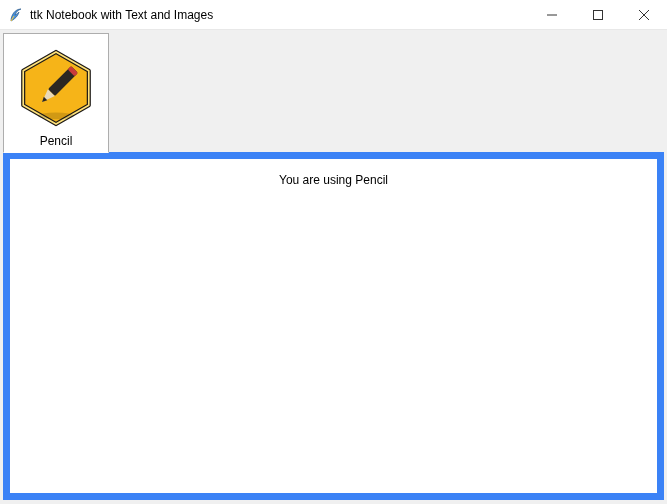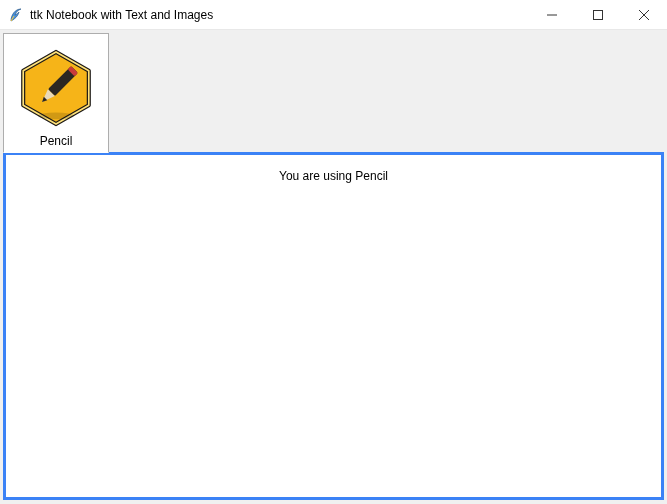--- a/index.html
+++ b/index.html
@@ -74,21 +74,21 @@
       width: 88px; height: 88px;
       display:flex; align-items:center; justify-content:center;
     }
     .tab-label {
       font-size: 12px;
       margin-top: 2px;
       color: #000;
     }
     .tab-pane {
       background: #ffffff;
-      border: 3px solid #3b82f6;
+      border: 7px solid #3b82f6;
       height: calc(100% - 120px);
       padding-top: 14px;
       text-align: center;
       font-size: 12px;
       color: #000;
       position: relative;
       z-index: 1;
     }
     .cursor-arrow {
       position: absolute;

